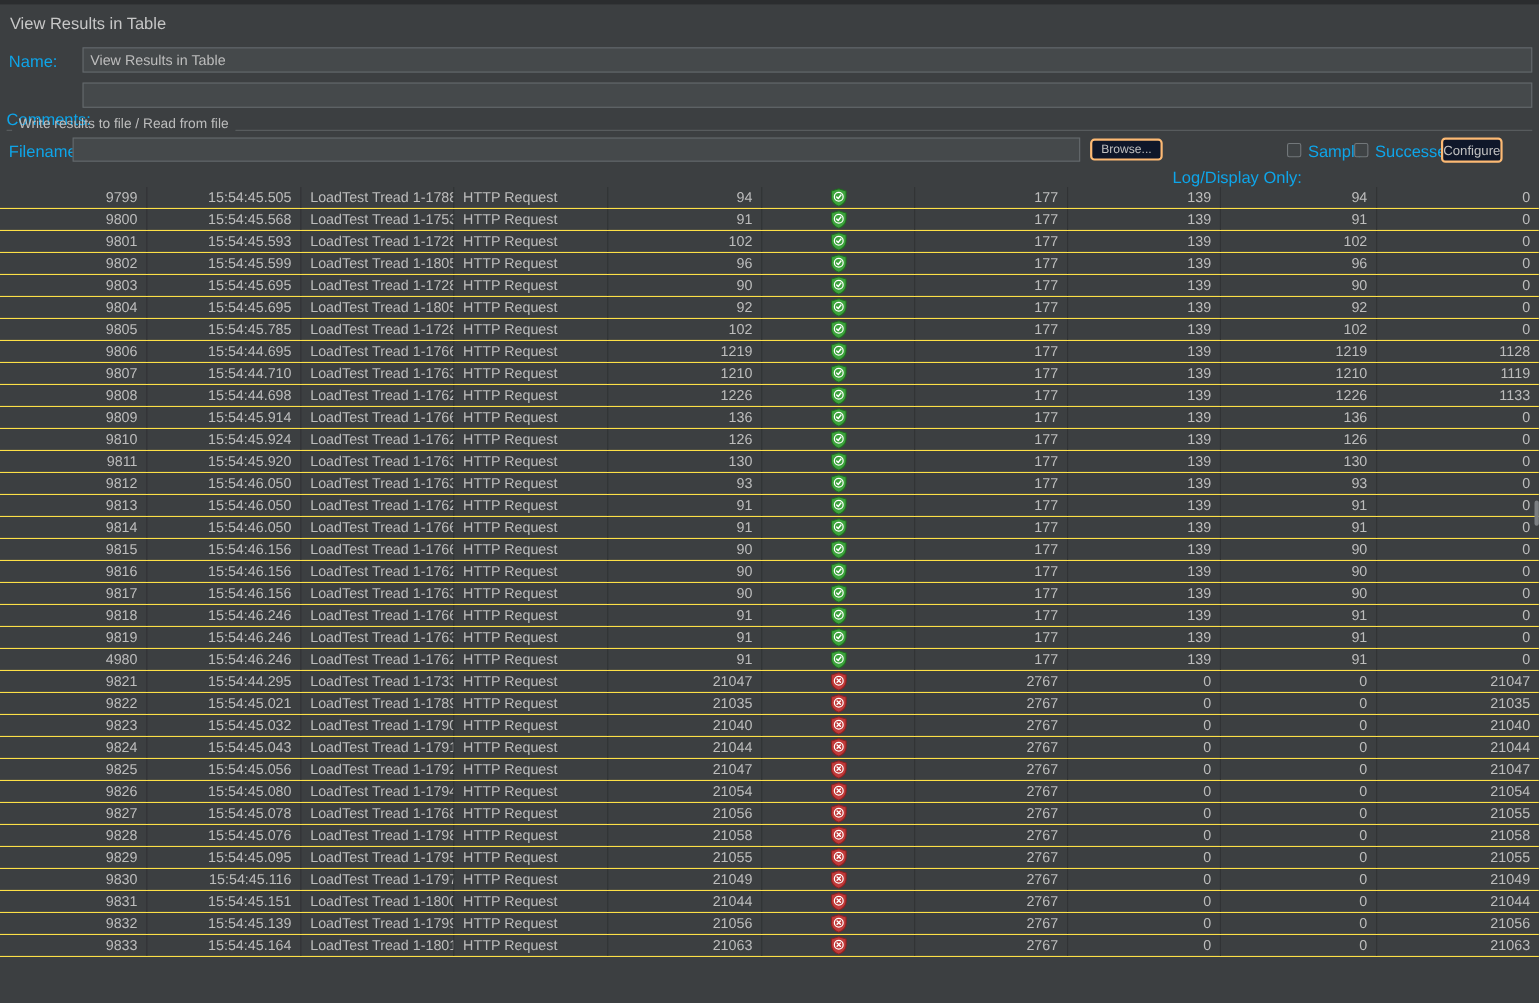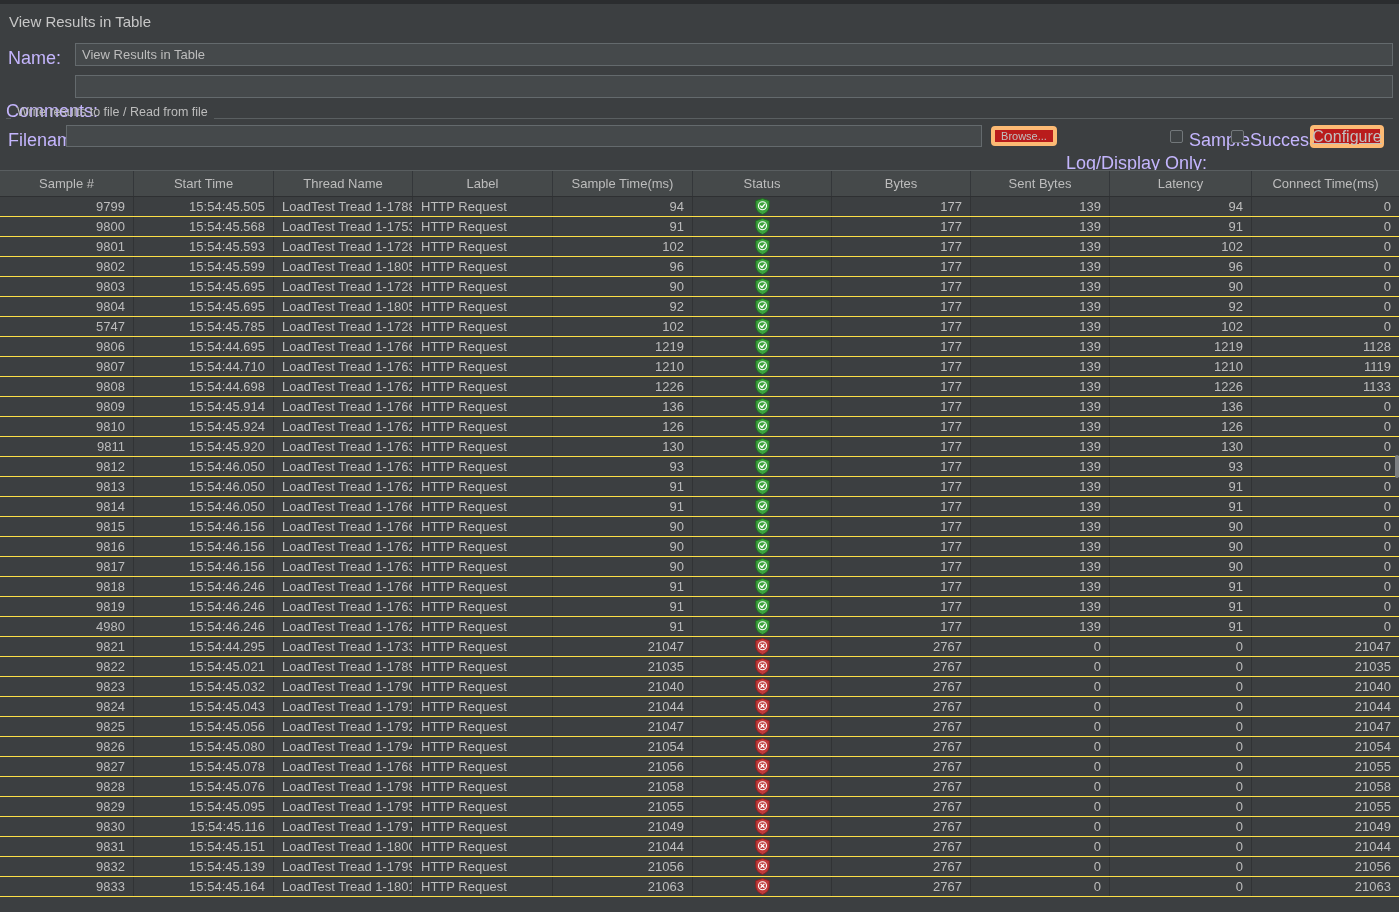--- a/index.html
+++ b/index.html
@@ -6,45 +6,45 @@
   html,body { width:1399px; height:912px; overflow:hidden; }
   body {
     background:#3c3f41;
     font-family:"Liberation Sans", sans-serif;
     color:#bdbdbd;
     position:relative;
   }
   .top-strip { position:absolute; left:0; top:0; width:1399px; height:4px; background:#2b2d2f; }
   .panel-title { position:absolute; left:9px; top:13px; font-size:15px; color:#c7c7c7; }
 
-  .field-label { position:absolute; font-size:18px; color:#c4b5fd; }
+  .field-label { position:absolute; font-size:15px; color:#0ea5e9; }
   .text-input {
     position:absolute; background:#45494b; border:1px solid #646a6d;
     color:#bdbdbd; font-size:13px; padding:0 6px; outline:none;
     font-family:"Liberation Sans", sans-serif;
   }
   #name-input   { left:75px; top:43px; width:1318px; height:23px; }
   #comments-input { left:75px; top:75px; width:1318px; height:23px; }
   #filename-input { left:66px; top:125px; width:916px; height:22px; }
 
   .fieldset-title-row {
     position:absolute; left:6px; top:105px; right:6px; height:14px;
     display:flex; align-items:flex-end; gap:6px;
   }
   .fieldset-dash { width:5px; height:1px; background:#5a5f61; }
   .fieldset-text { font-size:12.5px; color:#bdbdbd; white-space:nowrap; }
   .fieldset-line { flex:1; height:1px; background:#5a5f61; }
 
   .btn {
-    position:absolute; background:#b91c1c; border:4px solid #fdba74; border-radius:4px;
+    position:absolute; background:#0f172a; border:2px solid #fdba74; border-radius:4px;
     color:#c0c0c0; display:flex; align-items:center; justify-content:center;
     font-family:"Liberation Sans", sans-serif; cursor:default;
   }
   #browse-btn { left:991px; top:126px; width:66px; height:20px; font-size:11px; }
-  #configure-btn { left:1310px; top:125px; width:74px; height:23px; font-size:16px;text-decoration:underline; }
+  #configure-btn { left:1310px; top:125px; width:56px; height:23px; font-size:12px; }
 
   .checkbox {
     position:absolute; width:13px; height:13px; top:130px;
     background:#3f4345; border:1px solid #72777a; border-radius:2px;
   }
   #errors-checkbox { left:1170px; }
   #successes-checkbox { left:1231px; }
   #log-display-label { left:1066px; top:130px;margin-top:23px; }
   #errors-label { left:1189px; top:130px; }
   #successes-label { left:1250px; top:130px; }
@@ -115,32 +115,20 @@
 
 <div class="checkbox" id="errors-checkbox"></div>
 <span class="field-label" id="errors-label">Sample</span>
 
 <div class="checkbox" id="successes-checkbox"></div>
 <span class="field-label" id="successes-label">Successes</span>
 
 <div class="btn" id="configure-btn">Configure</div>
 
 <div class="table">
-  <div class="thead">
-      <div class="th">Sample #</div>
-      <div class="th">Start Time</div>
-      <div class="th">Thread Name</div>
-      <div class="th">Label</div>
-      <div class="th">Sample Time(ms)</div>
-      <div class="th">Status</div>
-      <div class="th">Bytes</div>
-      <div class="th">Sent Bytes</div>
-      <div class="th">Latency</div>
-      <div class="th">Connect Time(ms)</div>
-    </div>
   <div class="tbody">
       <div class="tr">
         <div class="td num">9799</div>
         <div class="td num">15:54:45.505</div>
         <div class="td txt">LoadTest Tread 1-1788</div>
         <div class="td txt">HTTP Request</div>
         <div class="td num">94</div>
         <div class="td status">
           <span>
             <svg width="15" height="17" viewBox="0 0 15 17">
@@ -249,21 +237,21 @@
               <path d="M5.6 8 L7 9.5 L9.5 6.3" stroke="#fff" stroke-width="1.3" fill="none" stroke-linecap="round" stroke-linejoin="round"></path>
             </svg>
           </span>
         </div>
         <div class="td num">177</div>
         <div class="td num">139</div>
         <div class="td num">92</div>
         <div class="td num">0</div>
       </div>
       <div class="tr">
-        <div class="td num">5747</div>
+        <div class="td num">9805</div>
         <div class="td num">15:54:45.785</div>
         <div class="td txt">LoadTest Tread 1-1728</div>
         <div class="td txt">HTTP Request</div>
         <div class="td num">102</div>
         <div class="td status">
           <span>
             <svg width="15" height="17" viewBox="0 0 15 17">
               <path d="M7.5 0.6 L14.2 2.7 V8.1 C14.2 12.2 11.5 15 7.5 16.5 C3.5 15 0.8 12.2 0.8 8.1 V2.7 Z" fill="#3da33d" stroke="#1f6b1f" stroke-width="1"></path>
               <circle cx="7.5" cy="7.8" r="4" fill="#3da33d" stroke="#fff" stroke-width="1.1"></circle>
               <path d="M5.6 8 L7 9.5 L9.5 6.3" stroke="#fff" stroke-width="1.3" fill="none" stroke-linecap="round" stroke-linejoin="round"></path>

